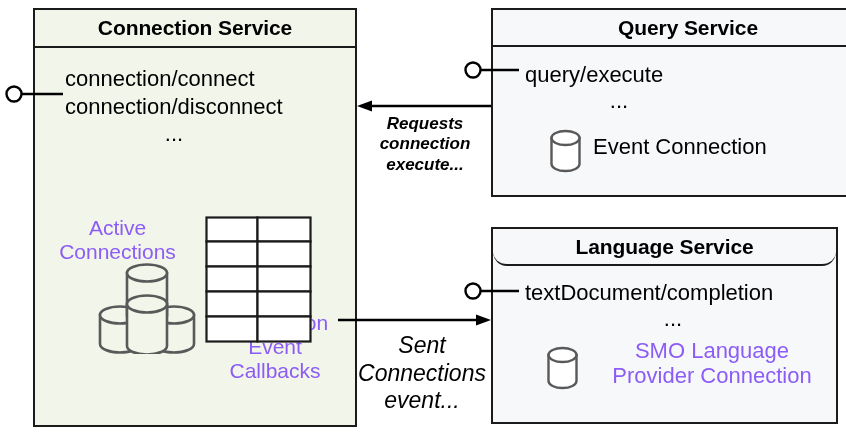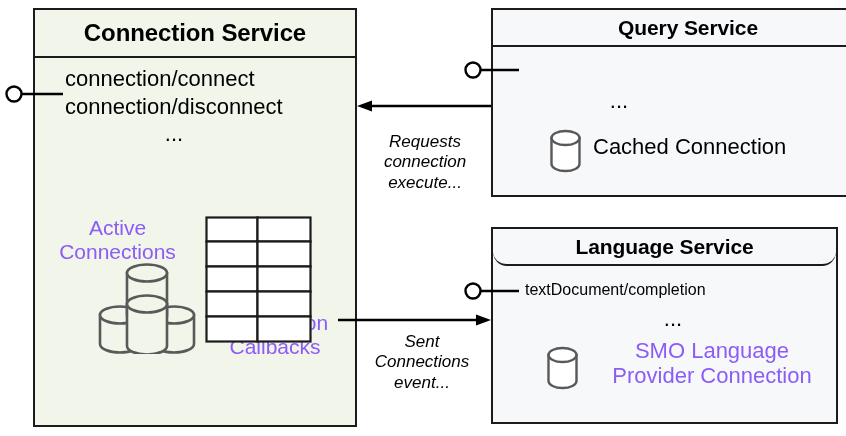--- a/index.html
+++ b/index.html
@@ -94,39 +94,40 @@
     box-sizing: border-box;
   }
 </style>
 </head>
 <body>
 
 <div id="canvas">
 
   <div class="uml-box green" style="left:33px; top:8px; width:324px; height:419px;">
 
-    <div class="uml-header" style="height:48px; font-size:24px;">
+    <div class="uml-header" style="height:38px; font-size:21px;">
       <span>Connection Service</span>
     </div>
 
     <div class="uml-body" style="top:38px; height:379px;">
 
       <div class="op-line" style="position:absolute; left:30px; top:19px; font-size:22px;">connection/connect</div>
 
       <div class="op-line" style="position:absolute; left:30px; top:47px; font-size:22px;">connection/disconnect</div>
 
       <div class="ellipsis-line" style="position:absolute; left:119px; top:75px; width:40px; font-size:22px;">...</div>
 
       <div class="caption" style="position:absolute; left:5px; top:168px; width:155px; font-size:21px;">
         <div>Active</div>
         <div>Connections</div>
       </div>
 
       <div class="caption" style="position:absolute; left:155px; top:263px; width:170px; font-size:21px;">
         <div>Connection</div>
+        <div>Event</div>
         <div>Callbacks</div>
       </div>
 
       <div style="position:absolute; left:53px; top:210px;">
         <svg class="inline-ico" width="118" height="96" viewBox="0 0 118 96">
           <g fill="#f2f5e9" stroke="#595959" stroke-width="2.6">
 
             <path d="M12 57 L12 86 A20 8.5 0 0 0 52 86 L52 57 Z"></path>
             <ellipse cx="32" cy="57" rx="20" ry="8.5"></ellipse>
 
@@ -163,45 +164,46 @@
   </div>
 
   <div class="uml-box grey" style="left:491px; top:8px; width:394px; height:189px;">
 
     <div class="uml-header" style="height:37px; font-size:21px;">
       <span>Query Service</span>
     </div>
 
     <div class="uml-body" style="top:37px; height:150px;">
 
+      <div class="op-line" style="position:absolute; left:32px; top:16px; font-size:22px;">query/execute</div>
 
       <div class="ellipsis-line" style="position:absolute; left:106px; top:43px; width:40px; font-size:22px;">...</div>
 
       <div style="position:absolute; left:56px; top:81px;">
         <svg class="inline-ico" width="34" height="46" viewBox="0 0 34 46">
           <g fill="#ffffff" stroke="#595959" stroke-width="2.4">
             <path d="M2.5 10 L2.5 36 A14 7 0 0 0 30.5 36 L30.5 10 Z"></path>
             <ellipse cx="16.5" cy="10" rx="14" ry="7"></ellipse>
           </g>
         </svg>
       </div>
 
-      <div class="op-line" style="position:absolute; left:100px; top:88px; font-size:22px;">Cached Connection</div>
+      <div class="op-line" style="position:absolute; left:100px; top:88px; font-size:22px;">Event Connection</div>
     </div>
   </div>
 
   <div class="uml-box grey" style="left:491px; top:227px; width:347px; height:197px;">
 
     <div class="uml-header" style="height:37px; font-size:21px;border-radius:14px;">
       <span>Language Service</span>
     </div>
 
     <div class="uml-body" style="top:37px; height:158px;">
 
-      <div class="op-line" style="position:absolute; left:32px; top:15px; font-size:16px;">textDocument/completion</div>
+      <div class="op-line" style="position:absolute; left:32px; top:15px; font-size:22px;">textDocument/completion</div>
 
       <div class="ellipsis-line" style="position:absolute; left:160px; top:42px; width:40px; font-size:22px;">...</div>
 
       <div style="position:absolute; left:53px; top:79px;">
         <svg class="inline-ico" width="34" height="46" viewBox="0 0 34 46">
           <g fill="#ffffff" stroke="#595959" stroke-width="2.4">
             <path d="M2.5 10 L2.5 36 A14 7 0 0 0 30.5 36 L30.5 10 Z"></path>
             <ellipse cx="16.5" cy="10" rx="14" ry="7"></ellipse>
           </g>
         </svg>
@@ -235,25 +237,25 @@
       <path d="M491 106 L364 106" stroke="#000000" stroke-width="2.4" fill="none"></path>
       <path d="M357 106 L372 100.5 L372 111.5 Z" fill="#000000"></path>
     </g>
 
     <g>
       <path d="M338 320 L484 320" stroke="#000000" stroke-width="2.4" fill="none"></path>
       <path d="M491 320 L476 314.5 L476 325.5 Z" fill="#000000"></path>
     </g>
   </svg>
 
-  <div class="edge-label" style="left:365px; top:132px; width:120px; font-size:17px;">
+  <div class="edge-label" style="left:365px; top:114px; width:120px; font-size:17px;font-weight:bold;">
     <div>Requests</div>
     <div>connection</div>
     <div>execute...</div>
   </div>
 
-  <div class="edge-label" style="left:358px; top:332px; width:128px; font-size:17px;">
+  <div class="edge-label" style="left:358px; top:332px; width:128px; font-size:23px;">
     <div>Sent</div>
     <div>Connections</div>
     <div>event...</div>
   </div>
 
 </div>
 
 </body></html>

